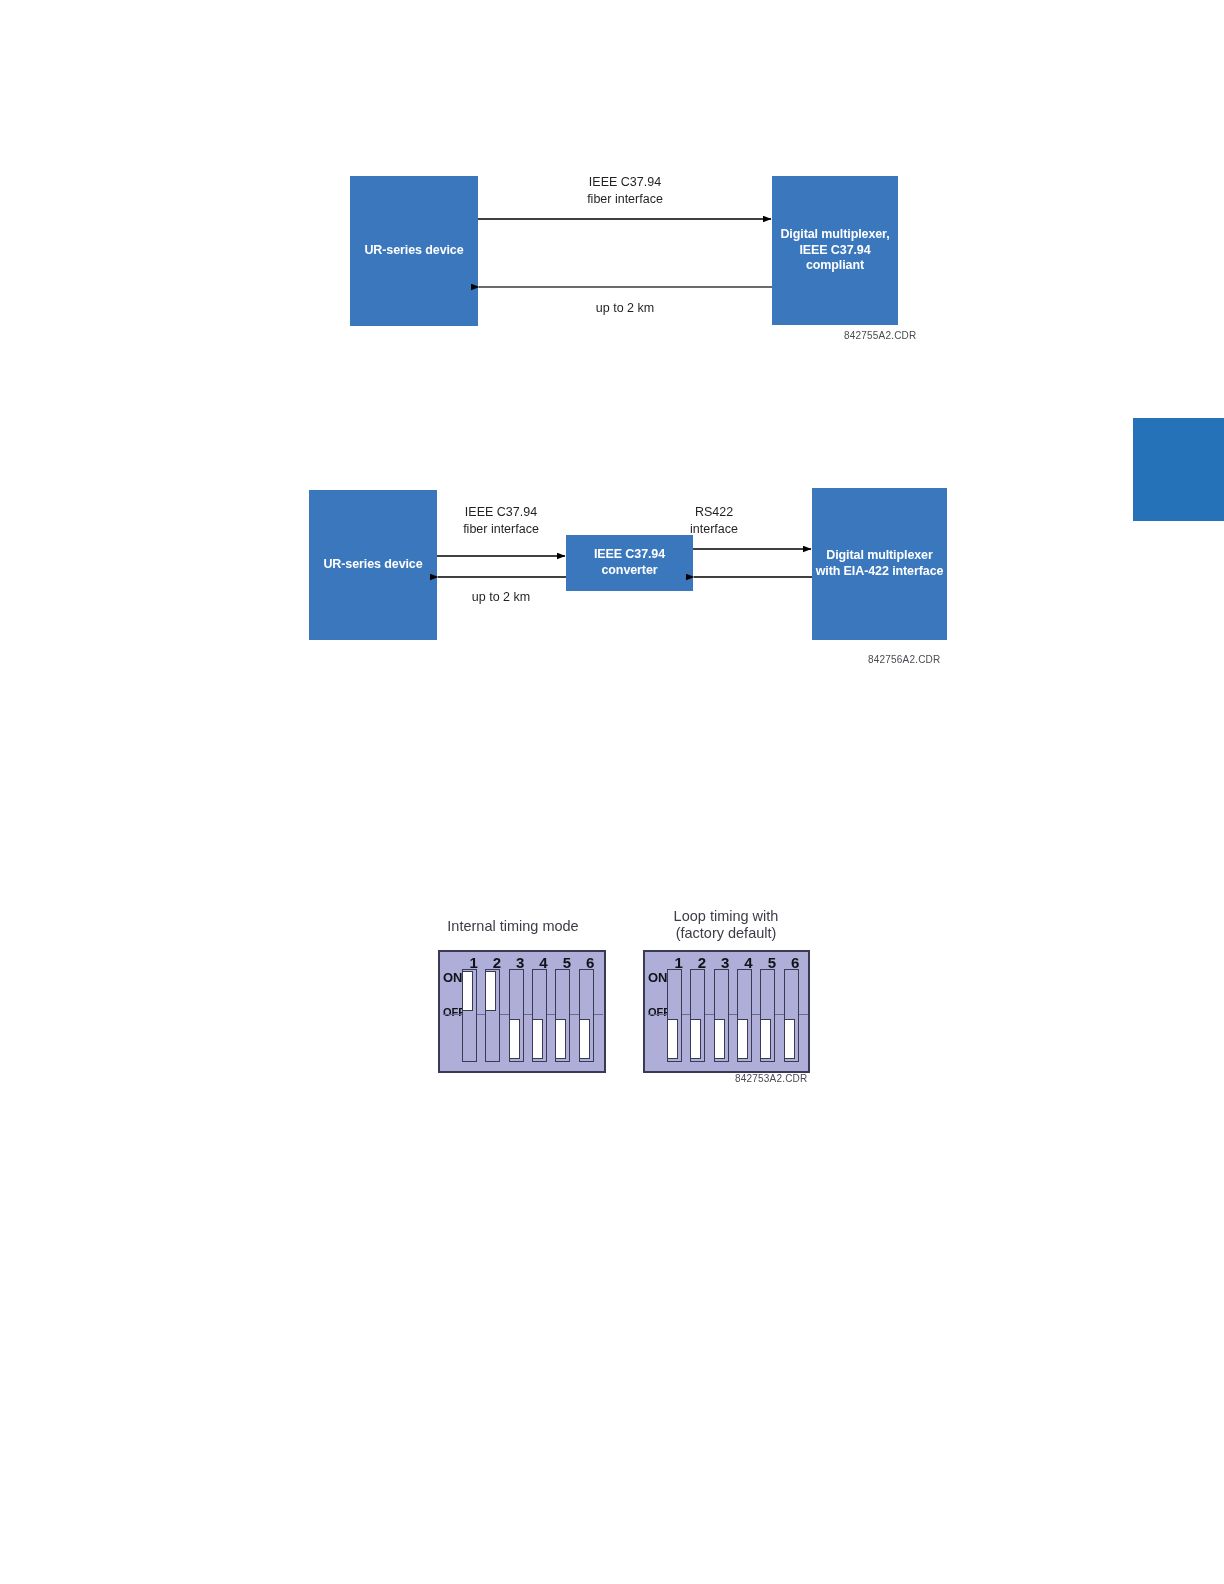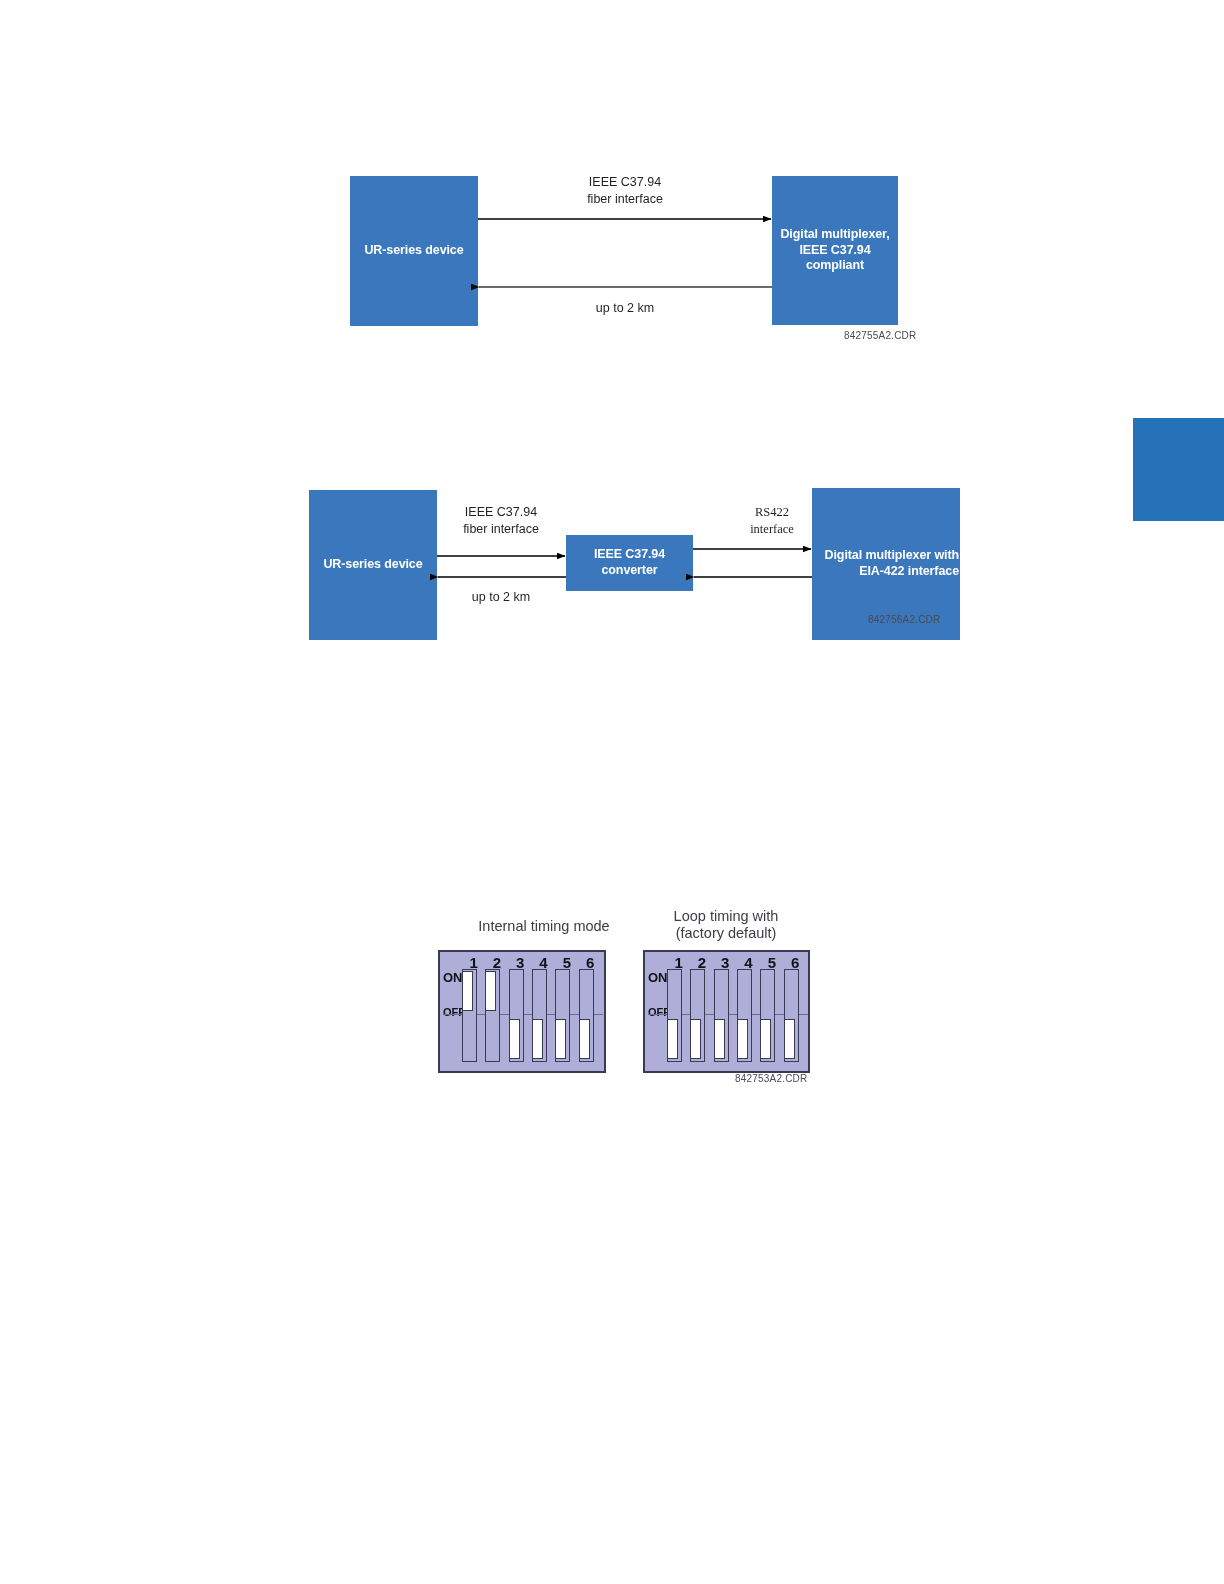--- a/index.html
+++ b/index.html
@@ -167,21 +167,21 @@
     <div class="node" style="left:309px; top:490px; width:128px; height:150px;">
       <span class="node-text">UR-series
 device</span>
     </div>
 
     <div class="node" style="left:566px; top:535px; width:127px; height:56px;">
       <span class="node-text">IEEE C37.94
 converter</span>
     </div>
 
-    <div class="node" style="left:812px; top:488px; width:148px; height:152px;text-align:right;">
+    <div class="node" style="left:812px; top:488px; width:135px; height:152px;">
       <span class="node-text">Digital
 multiplexer
 with EIA-422
 interface</span>
     </div>
 
     <svg class="arrows" width="1224" height="680">
       <defs>
         <marker id="ah-r2" markerWidth="9" markerHeight="7" refX="8.5" refY="3.5" orient="auto" markerUnits="userSpaceOnUse">
           <polygon points="0,0 9,3.5 0,7" fill="#000000"></polygon>
@@ -196,29 +196,29 @@
 
       <line x1="693" y1="549" x2="811" y2="549" stroke="#000000" stroke-width="1.6" marker-end="url(#ah-r2)"></line>
       <line x1="812" y1="577" x2="694" y2="577" stroke="#000000" stroke-width="1.6" marker-end="url(#ah-l2)"></line>
     </svg>
 
     <div class="edge-label" style="left:418px; top:504px; width:166px;">IEEE C37.94
 fiber interface</div>
 
     <div class="edge-label" style="left:418px; top:589px; width:166px;">up to 2 km</div>
 
-    <div class="edge-label" style="left:702px; top:504px; width:140px;font-family:Liberation Serif, serif;">RS422
+    <div class="edge-label" style="left:644px; top:504px; width:140px;">RS422
 interface</div>
 
-    <div class="cdr" style="left:868px; top:614px;">842756A2.CDR</div>
+    <div class="cdr" style="left:868px; top:654px;">842756A2.CDR</div>
   </div>
 
   <div class="fig" style="left:0; top:0; width:1224px; height:1100px;">
 
-    <div class="dip-caption" style="left:434px; top:918px; width:220px;">Internal timing mode</div>
+    <div class="dip-caption" style="left:403px; top:918px; width:220px;">Internal timing mode</div>
 
     <div class="dip-block" style="left:438px; top:950px; width:168px; height:123px;">
 
       <div class="dip-numbers" style="left:22px; top:2px; width:140px;">
         <span style="width:23.3px">1</span>
         <span style="width:23.3px">2</span>
         <span style="width:23.3px">3</span>
         <span style="width:23.3px">4</span>
         <span style="width:23.3px">5</span>
         <span style="width:23.3px">6</span>

